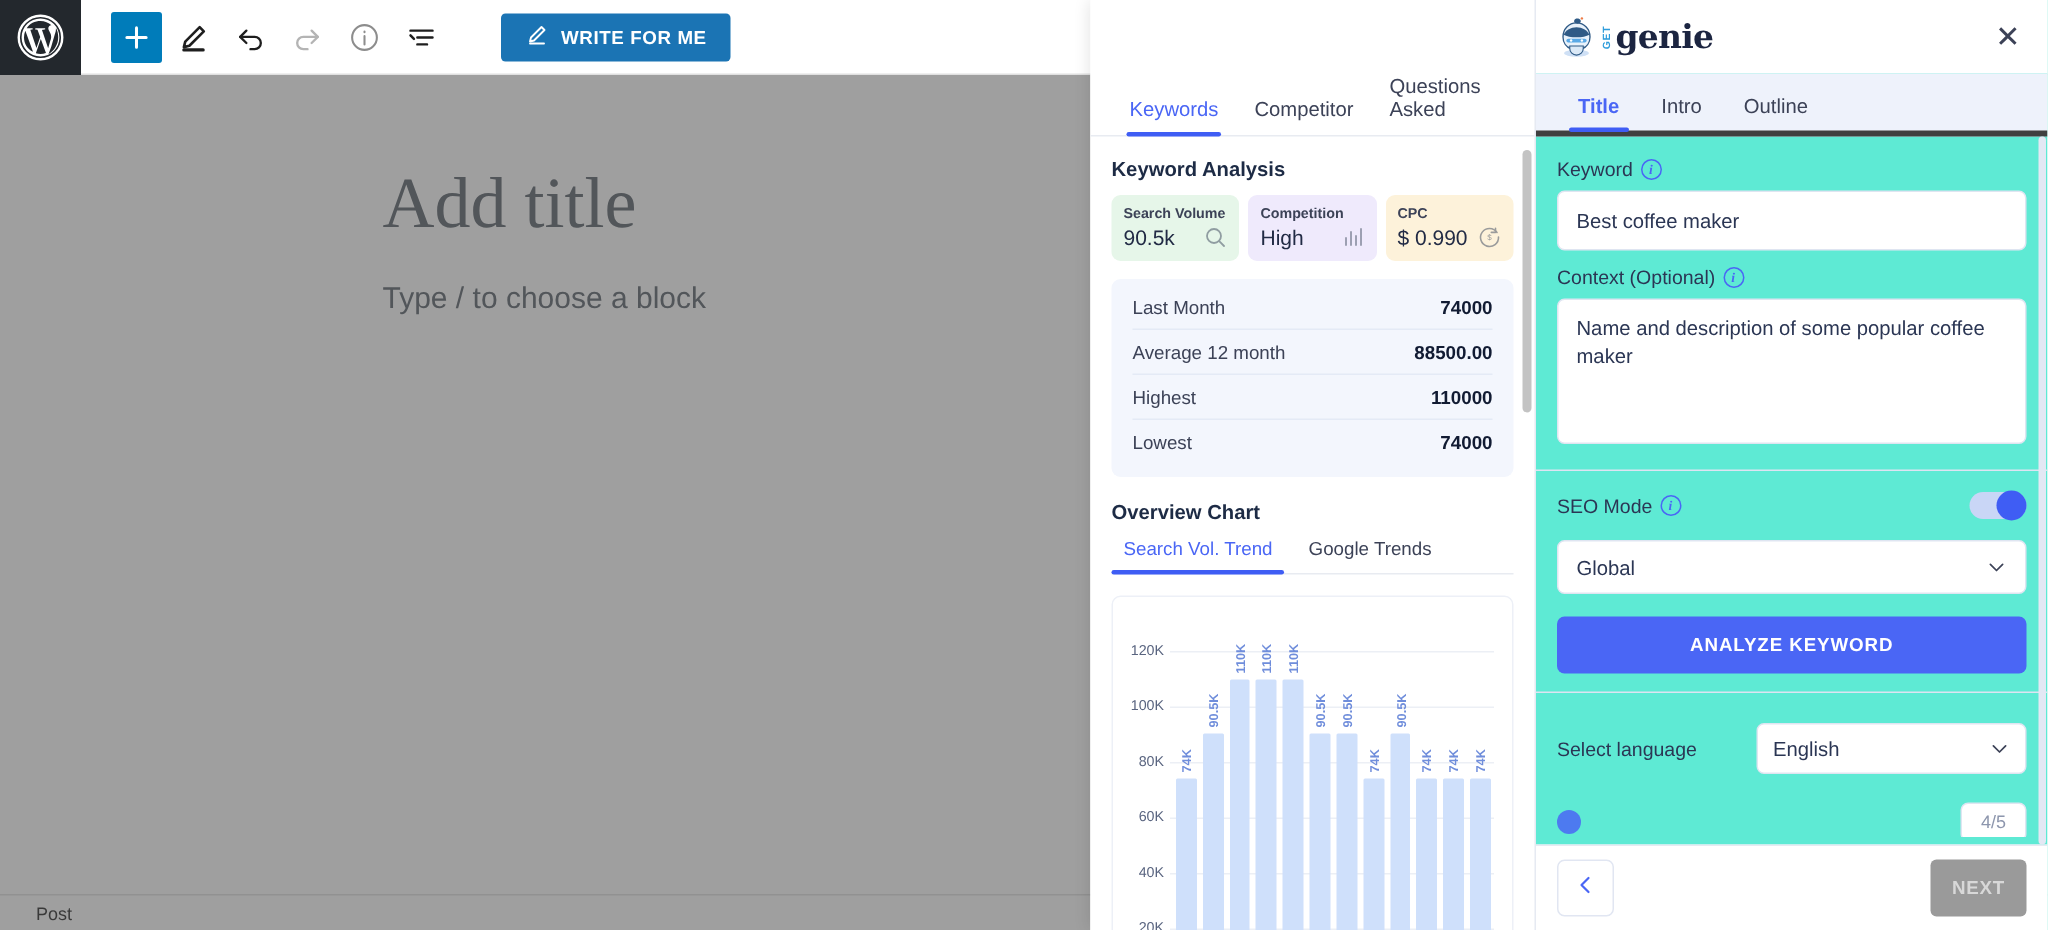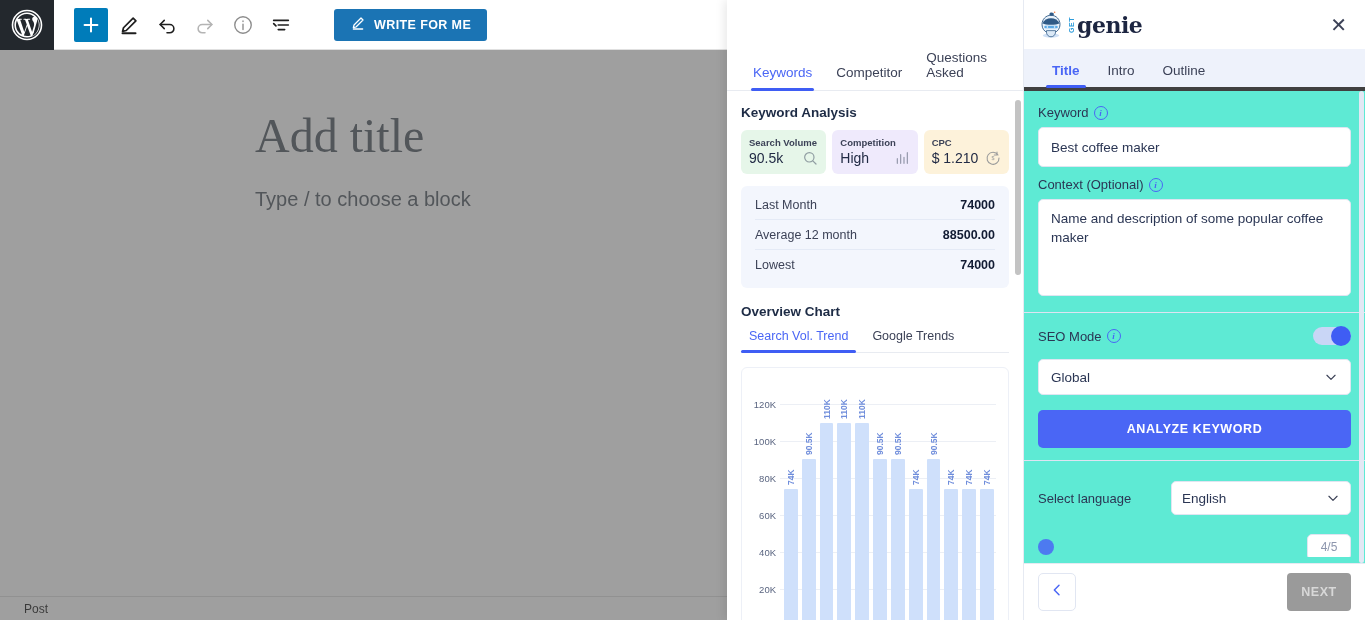--- a/index.html
+++ b/index.html
@@ -378,40 +378,44 @@
               <span class="metric-ic">
                 <svg viewBox="0 0 24 24" fill="none" stroke="#4a5568" stroke-width="1.8" stroke-linecap="round">
                     <path d="M5 20V13M10 20V7M15 20V11M20 20V4"></path>
                   </svg>
               </span>
             </div>
           </div>
           <div class="metric yellow">
             <div class="metric-label">CPC</div>
             <div class="metric-body">
-              <span class="metric-value">$ 1.210</span>
+              <span class="metric-value">$ 0.990</span>
               <span class="metric-ic">
                 <svg viewBox="0 0 24 24" fill="none" stroke="#4a5568" stroke-width="1.6">
                     <path d="M19.5 7.5A9 9 0 1 0 21 12" stroke-linecap="round"></path>
                     <path d="M18 3.2v4.2h-4.2" stroke-linecap="round" stroke-linejoin="round"></path>
                     <text x="12" y="15.4" font-size="8" fill="#4a5568" stroke="none" text-anchor="middle" font-family="Liberation Sans">$</text>
                   </svg>
               </span>
             </div>
           </div>
         </div>
 
         <div class="kw-table">
           <div class="kw-row">
             <span class="kw-k">Last Month</span>
             <span class="kw-v">74000</span>
           </div>
           <div class="kw-row">
             <span class="kw-k">Average 12 month</span>
             <span class="kw-v">88500.00</span>
+          </div>
+          <div class="kw-row">
+            <span class="kw-k">Highest</span>
+            <span class="kw-v">110000</span>
           </div>
           <div class="kw-row">
             <span class="kw-k">Lowest</span>
             <span class="kw-v">74000</span>
           </div>
         </div>
 
         <div class="ov-title">Overview Chart</div>
 
         <div class="chart-tabs">

